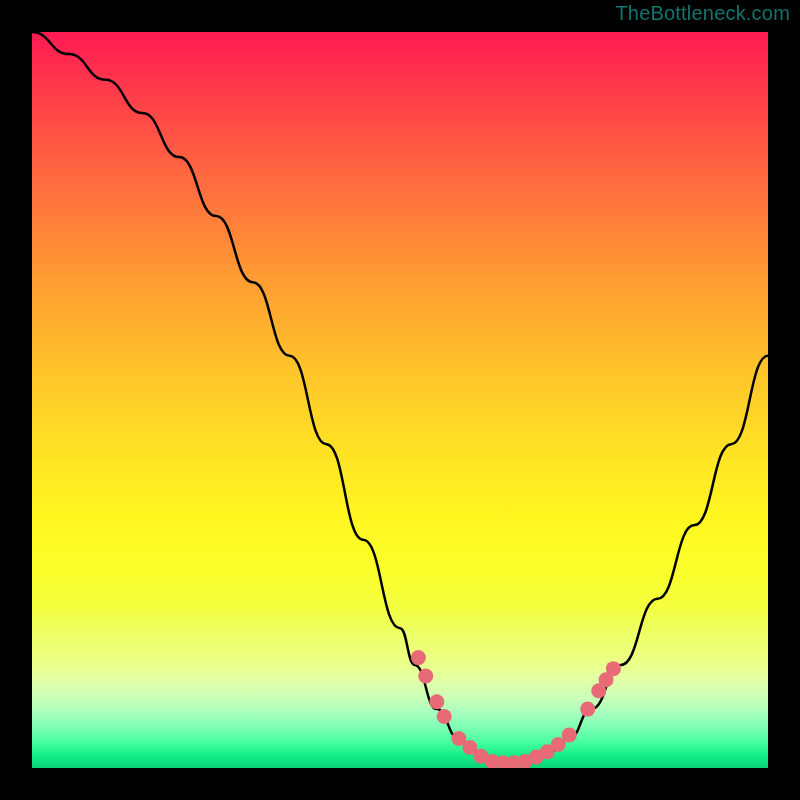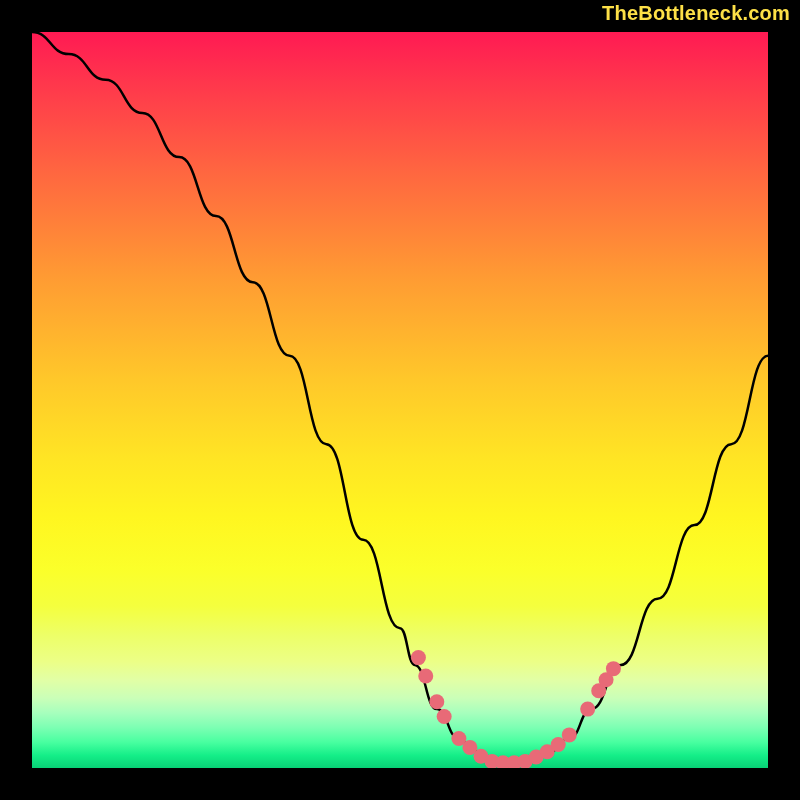--- a/index.html
+++ b/index.html
@@ -65,23 +65,23 @@
     stroke-linejoin: round;
   }
   .curve circle.dot {
     fill: #e86a77;
     stroke: none;
   }
   .watermark {
     position: absolute;
     top: 2px;
     right: 10px;
-    color: #fde047;
+    color: #0f766e;
     font-size: 20px;
-    font-weight: 700;
+    font-weight: 400;
     letter-spacing: 0.2px;
     user-select: none;
     margin-left: 15px;
   }
 </style>
 </head>
 <body>
 
 <div class="frame">
   <div class="plot-wrap">

